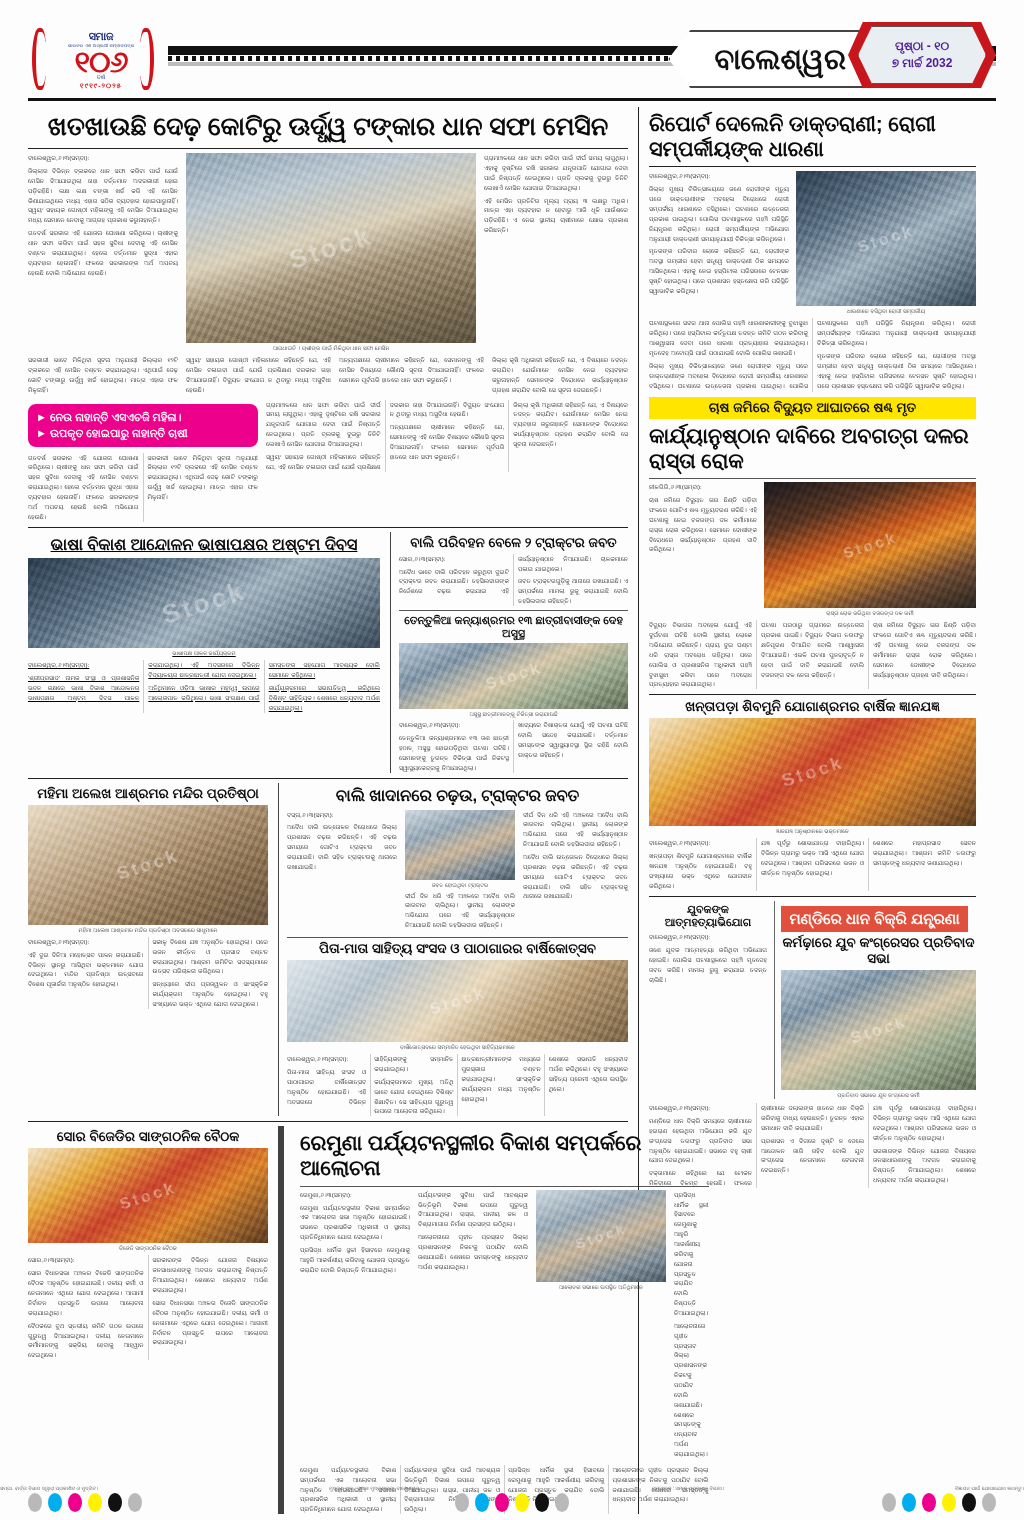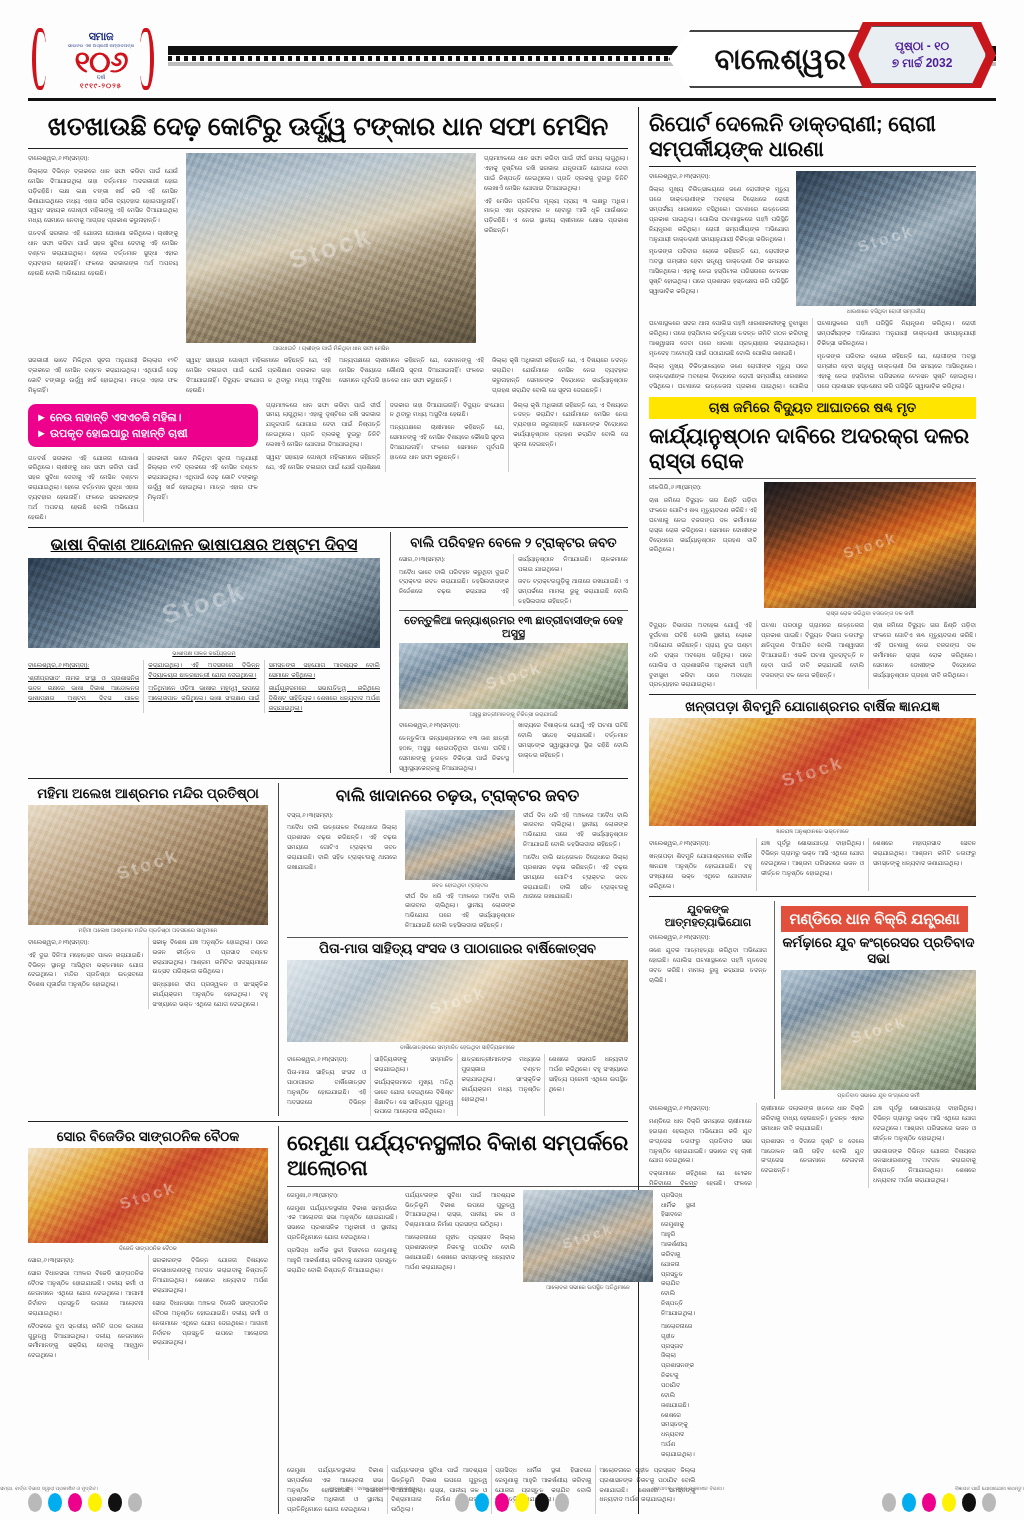--- a/index.html
+++ b/index.html
@@ -417,21 +417,21 @@
           <div class="cap">ବିଜେଡି ସାଙ୍ଗଠନିକ ବୈଠକ</div>
           <div class="body-txt cols2" style="margin-top:3px;">
             <p>ସୋର,୬।୩(ସମ୍ବା):</p>
             <p>ସୋର ବିଧାନସଭା ଅଞ୍ଚଳର ବିଜେଡି ସାଙ୍ଗଠନିକ ବୈଠକ ଅନୁଷ୍ଠିତ ହୋଇଯାଇଛି। ଦଳୀୟ କର୍ମୀ ଓ ନେତାମାନେ ଏଥିରେ ଯୋଗ ଦେଇଥିଲେ। ଆଗାମୀ ନିର୍ବାଚନ ପ୍ରସ୍ତୁତି ଉପରେ ଆଲୋଚନା କରାଯାଇଥିଲା।</p>
             <p>ବୈଠକରେ ବୁଥ ସ୍ତରୀୟ କମିଟି ଗଠନ ଉପରେ ଗୁରୁତ୍ୱ ଦିଆଯାଇଥିଲା। ଦଳୀୟ ନେତାମାନେ କର୍ମୀମାନଙ୍କୁ ସକ୍ରିୟ ହେବାକୁ ଆହ୍ୱାନ ଦେଇଥିଲେ।</p>
             <p>ସରକାରଙ୍କ ବିଭିନ୍ନ ଯୋଜନା ବିଷୟରେ ଜନସାଧାରଣଙ୍କୁ ଅବଗତ କରାଇବାକୁ ନିଷ୍ପତ୍ତି ନିଆଯାଇଥିଲା। ଶେଷରେ ଧନ୍ୟବାଦ ଅର୍ପଣ କରାଯାଇଥିଲା।</p>
             <p>ସୋର ବିଧାନସଭା ଅଞ୍ଚଳର ବିଜେଡି ସାଙ୍ଗଠନିକ ବୈଠକ ଅନୁଷ୍ଠିତ ହୋଇଯାଇଛି। ଦଳୀୟ କର୍ମୀ ଓ ନେତାମାନେ ଏଥିରେ ଯୋଗ ଦେଇଥିଲେ। ଆଗାମୀ ନିର୍ବାଚନ ପ୍ରସ୍ତୁତି ଉପରେ ଆଲୋଚନା କରାଯାଇଥିଲା।</p>
           </div>
         </div>
 
-        <div style="flex:1 1 auto; border-left:1px solid #404040; padding-left:8px;">
+        <div style="flex:1 1 auto; border-left:6px solid #404040; padding-left:16px;">
           <div class="h-big">ରେମୁଣା ପର୍ଯ୍ୟଟନସ୍ଥଳୀର ବିକାଶ ସମ୍ପର୍କରେ ଆଲୋଚନା</div>
           <div class="rule-t"></div>
           <div style="display:flex; gap:8px;">
             <div style="width:110px; flex:0 0 110px;">
               <div class="body-txt">
                 <p>ରେମୁଣା,୬।୩(ସମ୍ବା):</p>
                 <p>ରେମୁଣା ପର୍ଯ୍ୟଟନସ୍ଥଳୀର ବିକାଶ ସମ୍ପର୍କରେ ଏକ ଆଲୋଚନା ସଭା ଅନୁଷ୍ଠିତ ହୋଇଯାଇଛି। ସଭାରେ ପ୍ରଶାସନିକ ଅଧିକାରୀ ଓ ସ୍ଥାନୀୟ ପ୍ରତିନିଧିମାନେ ଯୋଗ ଦେଇଥିଲେ।</p>
                 <p>ପ୍ରସିଦ୍ଧ ଧାର୍ମିକ ସ୍ଥଳୀ ହିସାବରେ ରେମୁଣାକୁ ଆହୁରି ଆକର୍ଷଣୀୟ କରିବାକୁ ଯୋଜନା ପ୍ରସ୍ତୁତ କରାଯିବ ବୋଲି ନିଷ୍ପତ୍ତି ନିଆଯାଇଥିଲା।</p>
               </div>
             </div>
@@ -486,21 +486,21 @@
         </div>
         <div class="body-txt cols2" style="margin-top:3px;">
           <p>ଘଟଣାସ୍ଥଳରେ ସଦର ଥାନା ପୋଲିସ ପହଞ୍ଚି ଧାରଣାକାରୀଙ୍କୁ ବୁଝାସୁଝା କରିଥିଲା। ପରେ ହସ୍ପିଟାଲ କର୍ତ୍ତୃପକ୍ଷ ତଦନ୍ତ କମିଟି ଗଠନ କରିବାକୁ ଆଶ୍ୱାସନା ଦେବା ପରେ ଧାରଣା ପ୍ରତ୍ୟାହାର କରାଯାଇଥିଲା। ମୃତଦେହ ଅଟୋପ୍ସି ପାଇଁ ପଠାଯାଇଛି ବୋଲି ପୋଲିସ ଜଣାଇଛି।</p>
           <p>ଜିଲ୍ଲା ମୁଖ୍ୟ ଚିକିତ୍ସାଳୟରେ ଜଣେ ରୋଗୀଙ୍କ ମୃତ୍ୟୁ ପରେ ଡାକ୍ତରାଣୀଙ୍କ ଅବହେଳା ବିରୋଧରେ ରୋଗୀ ସମ୍ପର୍କୀୟ ଧାରଣାରେ ବସିଥିଲେ। ଘଟଣାରେ ଉତ୍ତେଜନା ପ୍ରକାଶ ପାଇଥିଲା। ପୋଲିସ ଘଟଣାସ୍ଥଳରେ ପହଞ୍ଚି ପରିସ୍ଥିତି ନିୟନ୍ତ୍ରଣ କରିଥିଲା। ରୋଗୀ ସମ୍ପର୍କୀୟଙ୍କ ଅଭିଯୋଗ ଅନୁଯାୟୀ ଡାକ୍ତରାଣୀ ସମୟାନୁଯାୟୀ ଚିକିତ୍ସା କରିନଥିଲେ।</p>
           <p>ମୃତକଙ୍କ ପରିବାର ଲୋକେ କହିଛନ୍ତି ଯେ, ରୋଗୀଙ୍କ ଅବସ୍ଥା ଗମ୍ଭୀର ହେବା ସତ୍ତ୍ୱେ ଡାକ୍ତରାଣୀ ଠିକ ସମୟରେ ଆସିନଥିଲେ। ଏହାକୁ ନେଇ ହସ୍ପିଟାଲ ପରିସରରେ ଟେନସନ ସୃଷ୍ଟି ହୋଇଥିଲା। ପରେ ପ୍ରଶାସନ ହସ୍ତକ୍ଷେପ କରି ପରିସ୍ଥିତି ସ୍ୱାଭାବିକ କରିଥିଲା।</p>
         </div>
       </div>
 
       <div>
         <div class="yellow-band">ଚାଷ ଜମିରେ ବିଦ୍ୟୁତ ଆଘାତରେ ଷଣ୍ଢ ମୃତ</div>
-        <div class="h-big">କାର୍ଯ୍ୟାନୁଷ୍ଠାନ ଦାବିରେ ଅଦରକ୍ଗ ଦଳର ରାସ୍ତା ରୋକ</div>
+        <div class="h-big">କାର୍ଯ୍ୟାନୁଷ୍ଠାନ ଦାବିରେ ଅବଗତ୍ଗ ଦଳର ରାସ୍ତା ରୋକ</div>
         <div class="rule-t"></div>
         <div style="display:flex; gap:7px;">
           <div style="width:108px; flex:0 0 108px;">
             <div class="body-txt">
               <p>ନୀଳଗିରି,୬।୩(ସମ୍ବା):</p>
               <p>ଚାଷ ଜମିରେ ବିଦ୍ୟୁତ ତାର ଛିଣ୍ଡି ପଡ଼ିବା ଫଳରେ ଗୋଟିଏ ଷଣ୍ଢ ମୃତ୍ୟୁବରଣ କରିଛି। ଏହି ଘଟଣାକୁ ନେଇ ବଜରଙ୍ଗ ଦଳ କର୍ମୀମାନେ ରାସ୍ତା ରୋକ କରିଥିଲେ। ସେମାନେ ଦୋଷୀଙ୍କ ବିରୋଧରେ କାର୍ଯ୍ୟାନୁଷ୍ଠାନ ଗ୍ରହଣ ଦାବି କରିଥିଲେ।</p>
             </div>
           </div>
           <div style="flex:1 1 auto;">
             <div class="photo ph-c" style="height:126px;">

